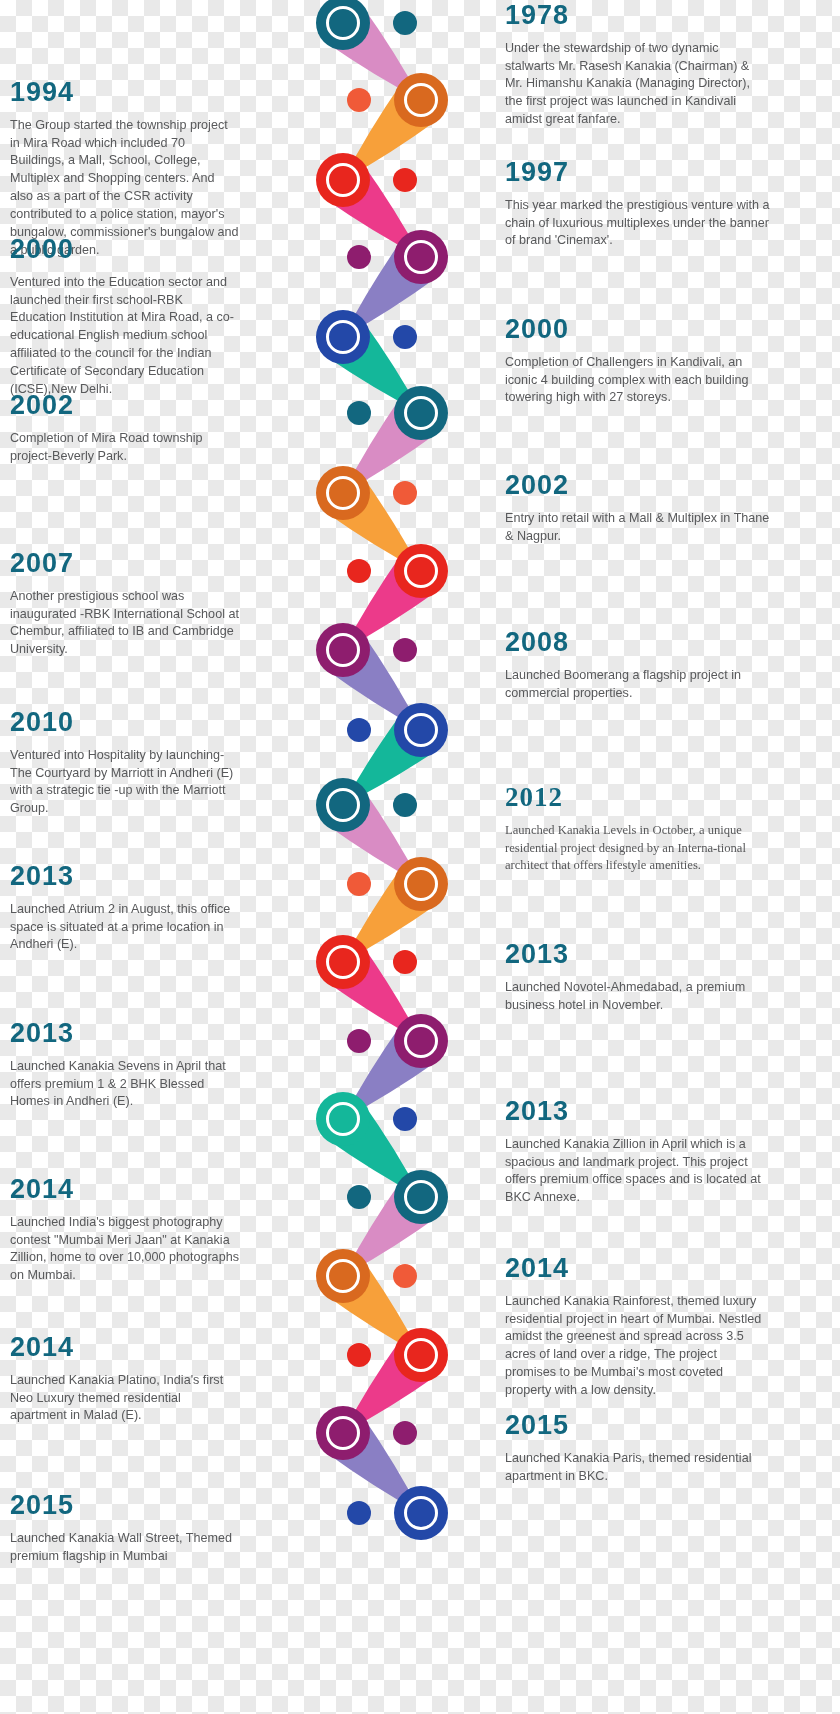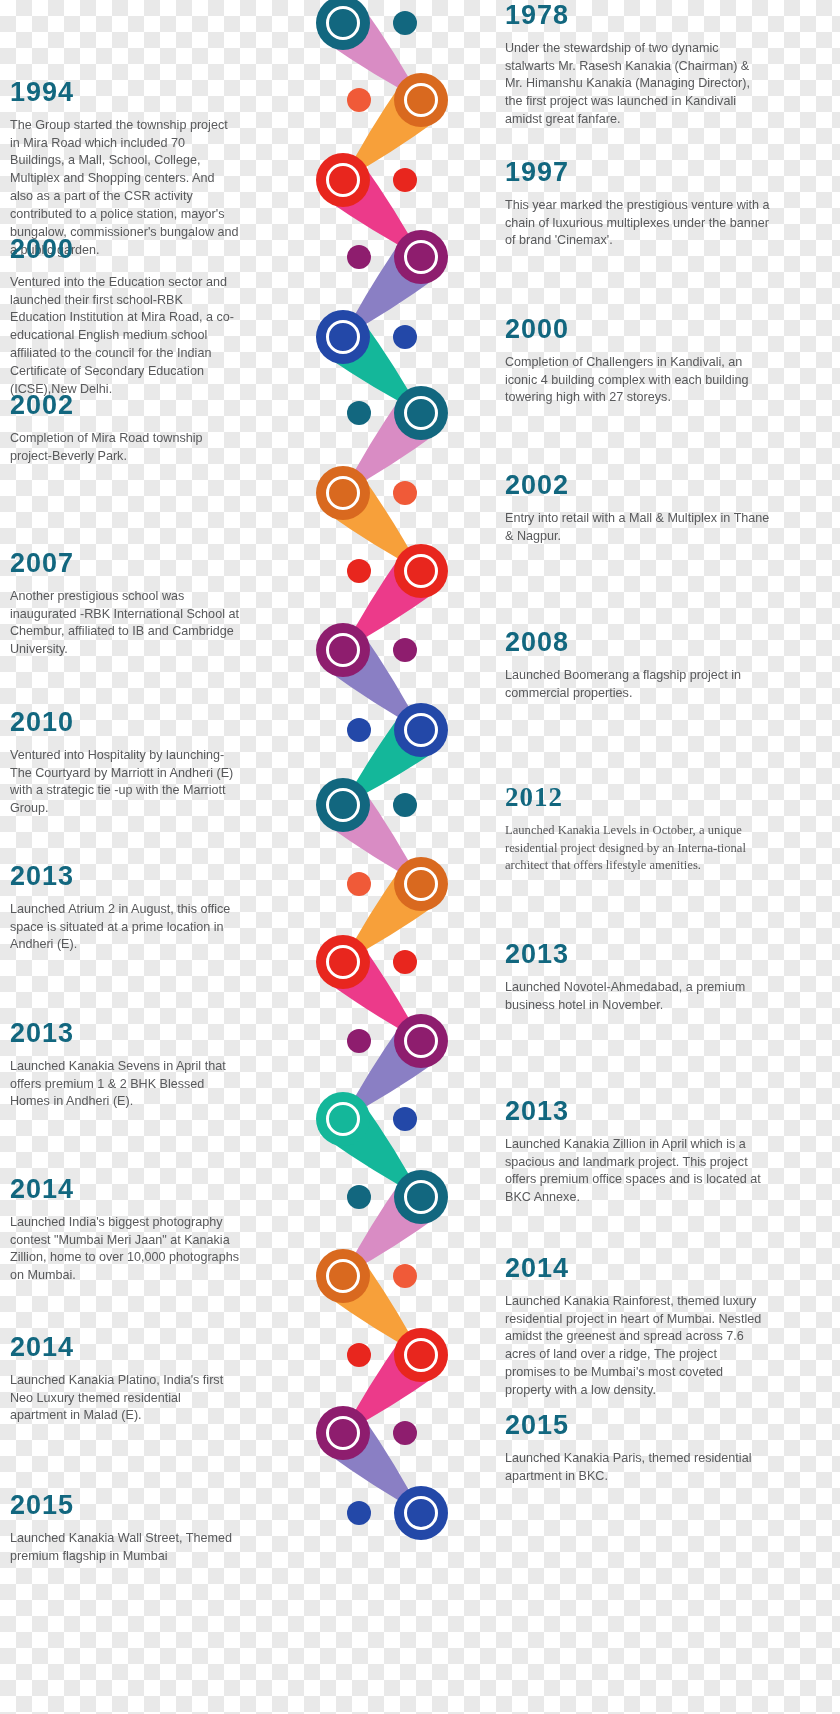--- a/index.html
+++ b/index.html
@@ -200,21 +200,21 @@
       <div class="entry right" style="left: 505px; top: 1097px; width: 265px;">
         <div class="year">2013</div>
         <div class="desc">Launched Kanakia Zillion in April which is a spacious and landmark project. This project offers premium office spaces and is located at BKC Annexe.</div>
       </div>
       <div class="entry left" style="left: 10px; top: 1175px; width: 230px;">
         <div class="year">2014</div>
         <div class="desc">Launched India's biggest photography contest "Mumbai Meri Jaan" at Kanakia Zillion, home to over 10,000 photographs on Mumbai.</div>
       </div>
       <div class="entry right" style="left: 505px; top: 1254px; width: 265px;">
         <div class="year">2014</div>
-        <div class="desc">Launched Kanakia Rainforest, themed luxury residential project in heart of Mumbai. Nestled amidst the greenest and spread across 7.6 acres of land over a ridge, The project promises to be Mumbai's most coveted property with a low density.</div>
+        <div class="desc">Launched Kanakia Rainforest, themed luxury residential project in heart of Mumbai. Nestled amidst the greenest and spread across 3.5 acres of land over a ridge, The project promises to be Mumbai's most coveted property with a low density.</div>
       </div>
       <div class="entry left" style="left: 10px; top: 1333px; width: 230px;">
         <div class="year">2014</div>
         <div class="desc">Launched Kanakia Platino, India's first Neo Luxury themed residential apartment in Malad (E).</div>
       </div>
       <div class="entry right" style="left: 505px; top: 1411px; width: 265px;">
         <div class="year">2015</div>
         <div class="desc">Launched Kanakia Paris, themed residential apartment in BKC.</div>
       </div>
       <div class="entry left" style="left: 10px; top: 1491px; width: 230px;">

